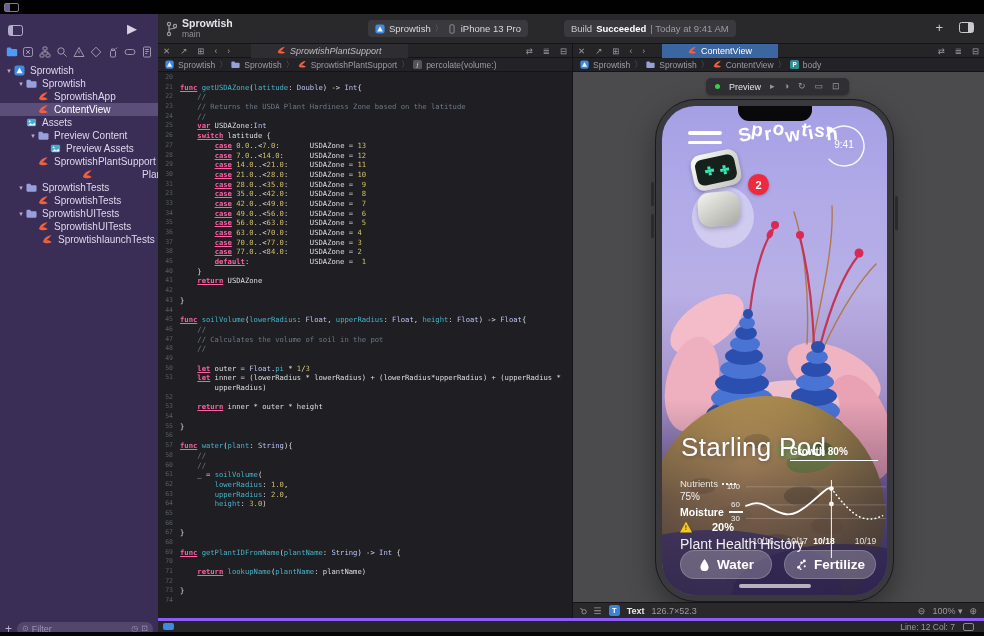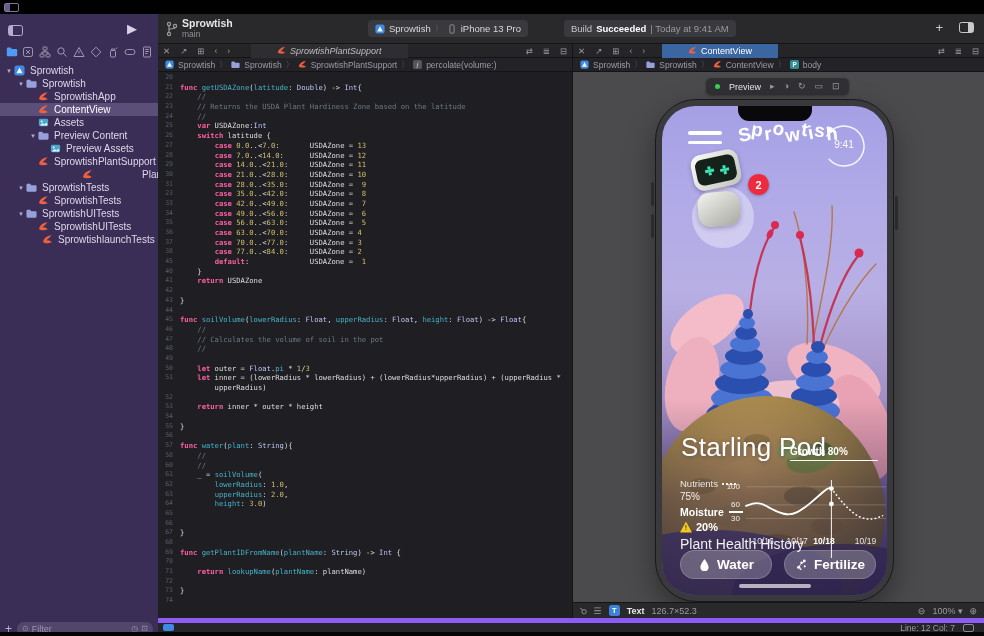--- a/index.html
+++ b/index.html
@@ -63,37 +63,37 @@
   .jumpbar.rgt { left:572px; width:412px; border-left:1px solid #141416; }
   .crumb { display:flex; align-items:center; gap:4px; }
   .crumb .mini { width:9px; height:9px; } .crumb .mini svg { width:9px; height:9px; }
   .crumb-sep { color:#6d6d75; font-size:8px; }
 
   
   .code { left:158px; top:72px; width:414px; height:546px; background:#1f1f23; overflow:hidden; padding-top:1px; }
   .crow { display:flex; height:9.7px; line-height:9.7px; font-family:"DejaVu Sans Mono", monospace; font-size:7.2px; white-space:pre; }
   .ln { width:22px; text-align:right; padding-right:7px; color:#565b66; font-size:6.5px; flex:none; }
   .src { color:#dfdfe2; }
-  .tok-k { color:#fc5fa3; font-weight:bold; }
+  .tok-k { color:#fc5fa3; font-weight:bold;text-decoration:underline; }
   .tok-fn { color:#45b2c8; }
   .tok-ty { color:#b9c3f2; }
   .tok-n { color:#d3bf69; }
   .tok-c { color:#6c7986; }
 
   
   .canvas { left:572px; top:72px; width:412px; height:530px; background:#4b4b4d; border-left:1px solid #141416; overflow:hidden; }
   .preview-pill { left:133px; top:6px; height:17px; background:#313135; border-radius:5px; display:flex; align-items:center; gap:9px; padding:0 9px; font-size:9px; color:#e6e6ea; box-shadow:0 1px 3px rgba(0,0,0,.3); }
   .gdot { width:5px; height:5px; border-radius:50%; background:#32d74b; }
   .pv-ic { color:#9a9aa0; font-size:9px; line-height:1; }
   .canvasbar { left:572px; top:602px; width:412px; height:16px; background:#29292c; border-left:1px solid #141416; border-top:1px solid #141416; display:flex; align-items:center; gap:7px; padding:0 7px; font-size:9px; color:#9a9aa0; }
   .tbadge { width:11px; height:11px; background:#3b82d8; color:#fff; border-radius:2.5px; font-size:7.5px; font-weight:bold; display:flex; align-items:center; justify-content:center; }
   .cb-type { color:#e8e8ea; font-weight:bold; font-size:9px; }
   .cb-size { color:#9a9aa0; }
   .cb-space { flex:1; }
-  .statusbar { left:158px; top:618px; width:826px; height:14px; background:#26262a; border-top:5px solid #8b5cf6; display:flex; align-items:center; font-size:8.5px; color:#9a9aa0; }
+  .statusbar { left:158px; top:618px; width:826px; height:14px; background:#26262a; border-top:3px solid #8b5cf6; display:flex; align-items:center; font-size:8.5px; color:#9a9aa0; }
   .bp-chip { width:11px; height:7px; background:#3f8ae0; border-radius:2px; margin-left:5px; }
   .sb-space { flex:1; }
   .linecol { margin-right:8px; }
   .dev-ic { width:11px; height:8px; border:1px solid #8a8a90; border-radius:2px; margin-right:10px; }
   .botstrip { left:0; top:632px; width:984px; height:4px; background:#050506; }
 
   
   .phone { left:656px; top:100px; width:237px; height:501px; background:#232326; border:6px solid #3a3a3e; outline:1px solid #19191b; border-radius:40px; box-shadow:0 12px 30px rgba(0,0,0,.4); }
   .side-btn { background:#333336; border-radius:2px; }
   .screen { left:0; top:0; width:225px; height:489px; border-radius:33px; overflow:hidden; background:linear-gradient(180deg,#a5a0e5 0%,#b0aae8 18%,#b8afe4 38%,#a897cd 55%,#8f7cb4 70%,#6f5f9c 85%,#584b83 100%); }
@@ -118,21 +118,21 @@
   .plant-title { left:19px; top:326px; color:#fff; font-size:26px; font-weight:500; letter-spacing:.3px; text-shadow:0 1px 4px rgba(30,20,60,.35); }
   .growth { left:128px; top:340px; width:88px; color:#fff; font-size:10px; font-weight:bold; border-bottom:1.6px solid #fff; padding-bottom:3px; }
   .legend { color:#fff; font-size:9.5px; }
   .leg-nut { left:18px; top:372px; }
   .leg-nut .lab { color:rgba(255,255,255,.85); display:flex; align-items:center; gap:4px; }
   .dotline { width:14px; border-bottom:2px dotted rgba(255,255,255,.9); }
   .solidline { width:14px; border-bottom:2px solid #fff; }
   .leg-val { font-size:10px; margin-top:2px; color:rgba(255,255,255,.9); }
   .leg-moi { left:18px; top:400px; font-weight:bold; }
   .leg-moi .lab { display:flex; align-items:center; gap:5px; font-size:10.5px; }
-  .warnrow { display:flex; align-items:center; gap:4px; margin-top:3px; font-size:11px; }
+  .warnrow { display:flex; align-items:center; gap:20px; margin-top:3px; font-size:11px; }
   .warn { width:12px; height:11px; background:#f6c91e; clip-path:polygon(50% 0,100% 100%,0 100%); position:relative; display:flex; align-items:flex-end; justify-content:center; color:#5c4508; font-size:7px; font-weight:bold; line-height:10px; }
   .ytick { position:absolute; width:22px; left:56px; text-align:right; color:rgba(255,255,255,.9); font-size:8px; }
   .xtick { position:absolute; top:430px; transform:translateX(-50%); color:rgba(255,255,255,.85); font-size:8.5px; }
   .xtick.cur { color:#fff; font-weight:bold; }
   .chart { left:84px; top:370px; width:140px; height:84px; overflow:visible; }
   .history { left:18px; top:430px; color:rgba(255,255,255,.92); font-size:14px; }
   .btnrow { left:18px; top:444px; width:196px; display:flex; gap:12px; }
   .pbtn { flex:1; height:29px; border-radius:15px; background:rgba(255,255,255,.24); border:0.5px solid rgba(255,255,255,.18); color:#fff; font-size:13.5px; font-weight:600; display:flex; align-items:center; justify-content:center; gap:6px; font-family:"Liberation Sans",sans-serif; }
   .pbtn svg { width:13px; height:13px; }
   .homebar { left:50%; top:478px; transform:translateX(-50%); width:72px; height:4px; border-radius:2px; background:rgba(255,255,255,.65); }
@@ -227,21 +227,21 @@
             </svg></span>
           <span>SprowtishApp</span>
         </div>
         <div class="tree-row sel" style="padding-left: 28px;">
           <span class="chev"></span>
           <span class="ticon"><svg viewBox="0 0 12 12">
               <path d="M1 8.6 C2.2 4.6 5.2 2 10.4 1.1 C8.4 4 6.4 5.8 4.2 7 C6.8 6.7 8.9 7.4 10.6 8.9 C7.4 10.6 3.2 10.5 1 8.6 Z" fill="#f0603e"></path>
             </svg></span>
           <span>ContentView</span>
         </div>
-        <div class="tree-row" style="padding-left: 28px;">
+        <div class="tree-row" style=" margin-left: 16px;">
           <span class="chev"></span>
           <span class="ticon"><svg viewBox="0 0 12 12">
               <rect x="1" y="2" width="10" height="8" rx="1.5" fill="#4aa8cc"></rect>
               <circle cx="4" cy="4.8" r="1" fill="#fff"></circle>
               <path d="M2 9.2 L5 6.6 L7 8.1 L9 6.2 L10 7.4 L10 9.2 Z" fill="#e8f6fb"></path>
             </svg></span>
           <span>Assets</span>
         </div>
         <div class="tree-row" style="padding-left: 28px;">
           <span class="chev">▾</span>

